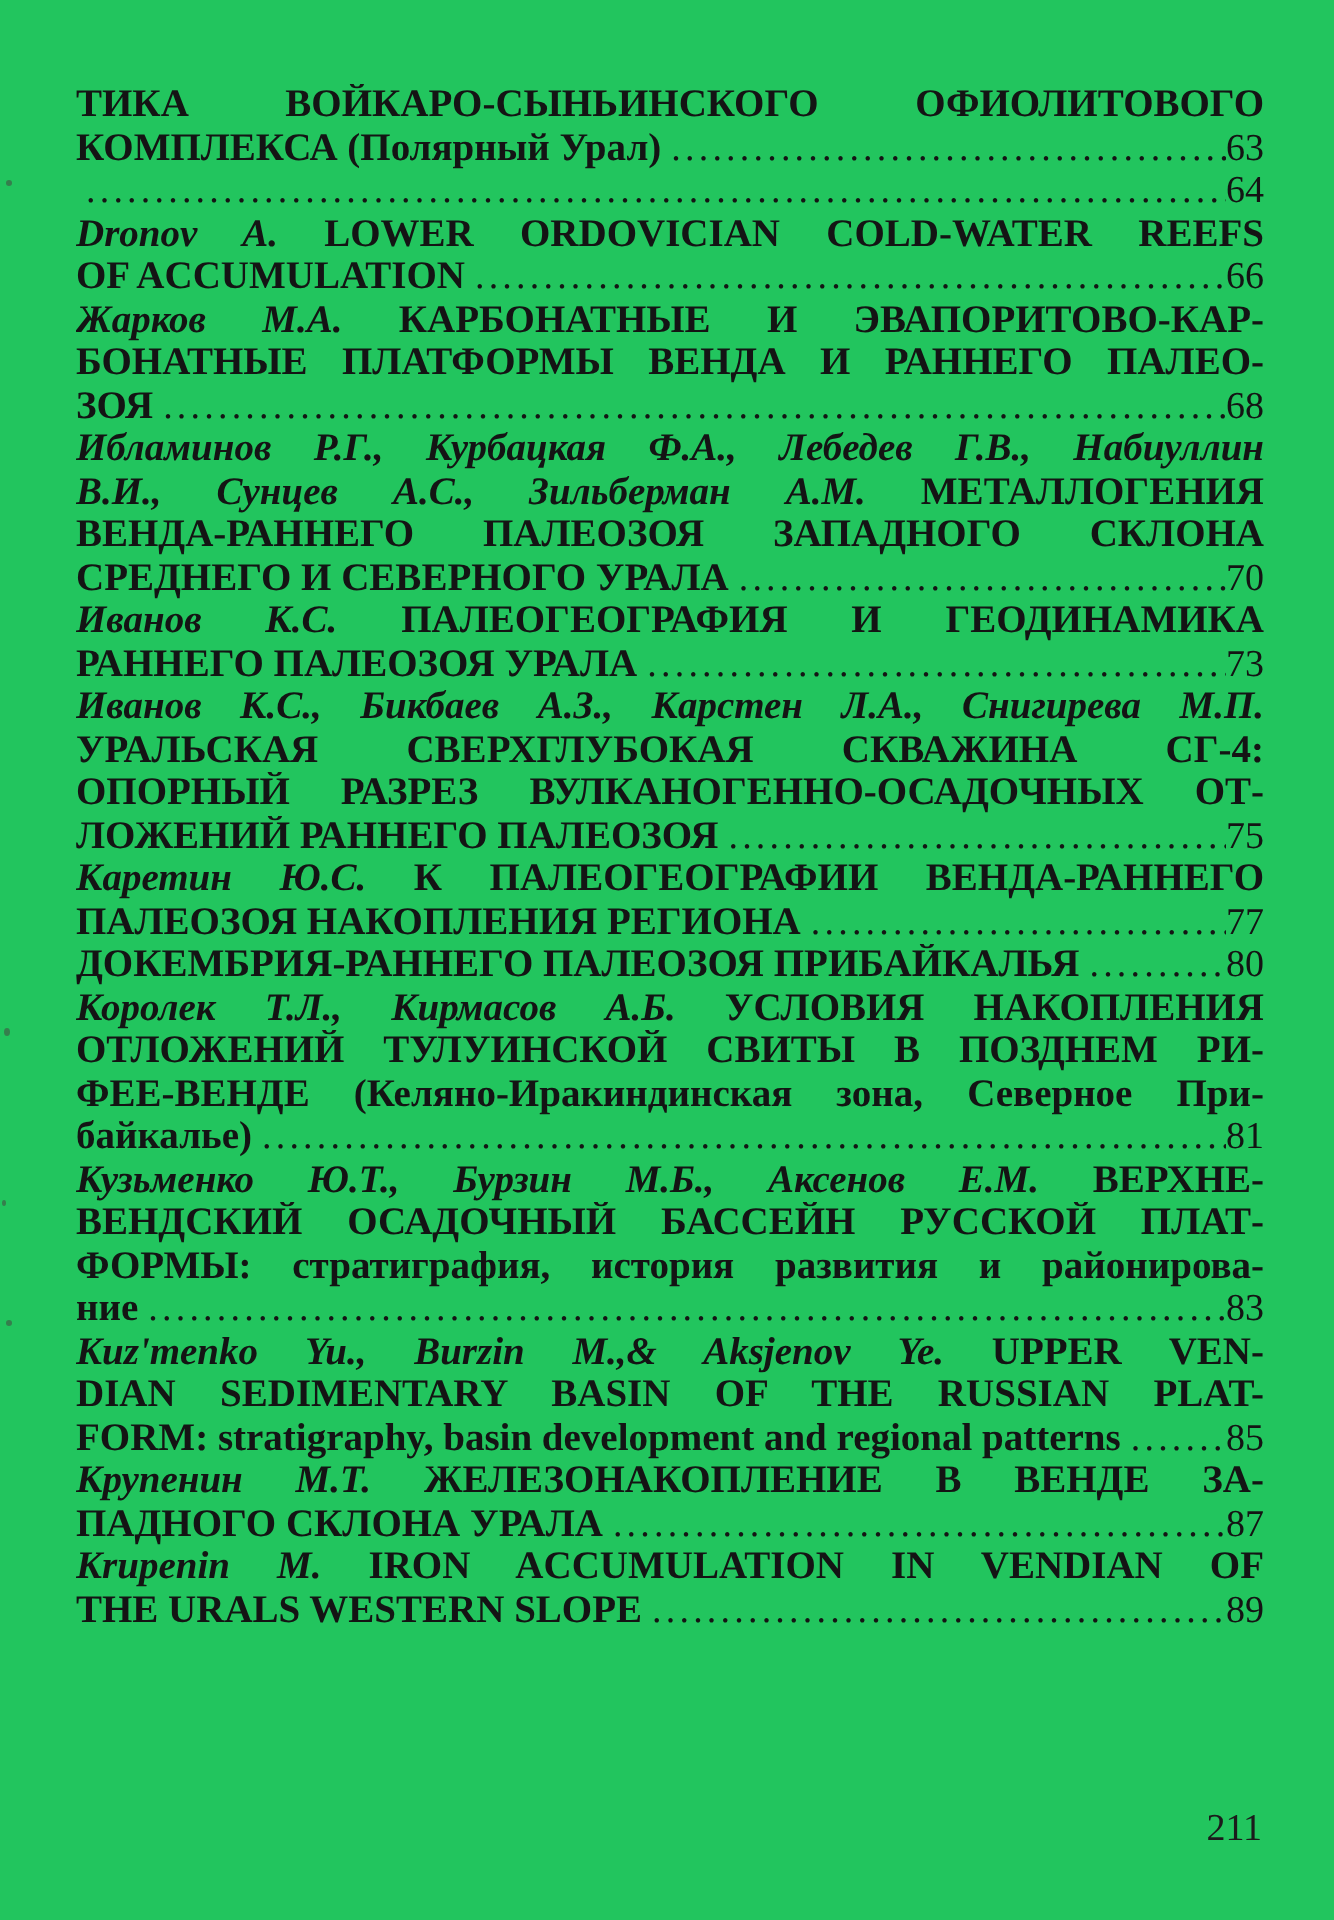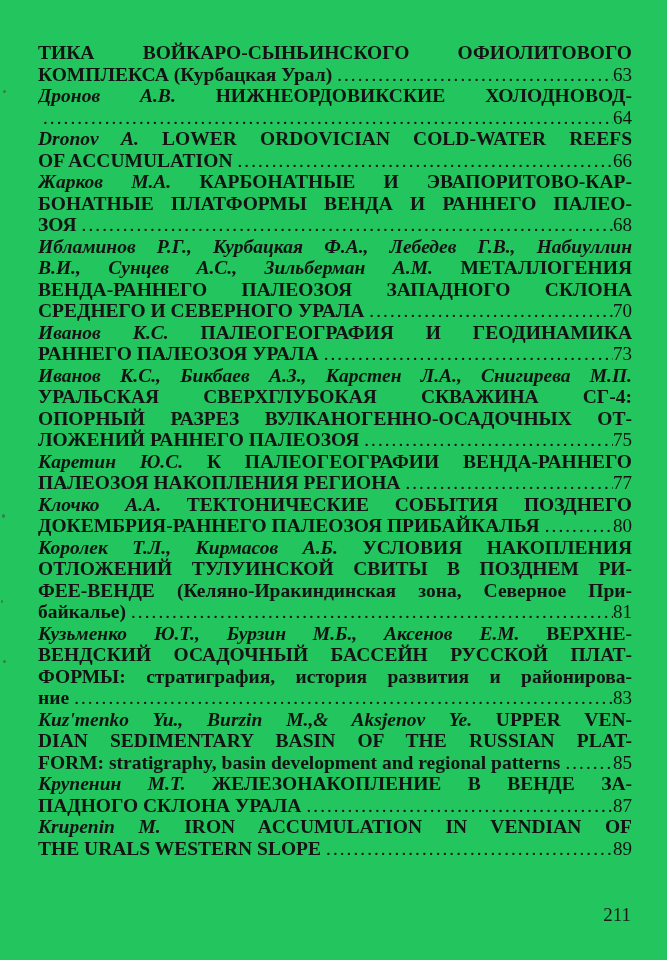--- a/index.html
+++ b/index.html
@@ -69,27 +69,26 @@
   .speck{position:absolute;background:#454540;border-radius:50%;opacity:.55;}
 </style>
 </head>
 <body>
 
 <div class="sheet">
   <div class="toc">
       <div class="entry">
         <div class="line just"><span class="line-text"><span class="seg title">ТИКА ВОЙКАРО-СЫНЬИНСКОГО ОФИОЛИТОВОГО</span></span></div>
         <div class="line dotted">
-          <span class="line-text"><span class="seg title">КОМПЛЕКСА</span> <span class="seg note">(Курбацкая Урал)</span></span>
+          <span class="line-text"><span class="seg title">КОМПЛЕКСА</span> <span class="seg note">(Полярный Урал)</span></span>
           <span class="leader"></span>
           <span class="pgnum">63</span>
         </div>
       </div>
       <div class="entry">
-        <div class="line just"><span class="line-text"><span class="seg author">Дронов А.В.</span> <span class="seg title">НИЖНЕОРДОВИКСКИЕ ХОЛОДНОВОД-</span></span></div>
         <div class="line dotted">
           <span class="leader"></span>
           <span class="pgnum">64</span>
         </div>
       </div>
       <div class="entry">
         <div class="line just"><span class="line-text"><span class="seg author">Dronov A.</span> <span class="seg title">LOWER ORDOVICIAN COLD-WATER REEFS</span></span></div>
         <div class="line dotted">
           <span class="line-text"><span class="seg title">OF ACCUMULATION</span></span>
           <span class="leader"></span>
@@ -135,21 +134,20 @@
       </div>
       <div class="entry">
         <div class="line just"><span class="line-text"><span class="seg author">Каретин Ю.С.</span> <span class="seg title">К ПАЛЕОГЕОГРАФИИ ВЕНДА-РАННЕГО</span></span></div>
         <div class="line dotted">
           <span class="line-text"><span class="seg title">ПАЛЕОЗОЯ НАКОПЛЕНИЯ РЕГИОНА</span></span>
           <span class="leader"></span>
           <span class="pgnum">77</span>
         </div>
       </div>
       <div class="entry">
-        <div class="line just"><span class="line-text"><span class="seg author">Клочко А.А.</span> <span class="seg title">ТЕКТОНИЧЕСКИЕ СОБЫТИЯ ПОЗДНЕГО</span></span></div>
         <div class="line dotted">
           <span class="line-text"><span class="seg title">ДОКЕМБРИЯ-РАННЕГО ПАЛЕОЗОЯ ПРИБАЙКАЛЬЯ</span></span>
           <span class="leader"></span>
           <span class="pgnum">80</span>
         </div>
       </div>
       <div class="entry">
         <div class="line just"><span class="line-text"><span class="seg author">Королек Т.Л., Кирмасов А.Б.</span> <span class="seg title">УСЛОВИЯ НАКОПЛЕНИЯ</span></span></div>
         <div class="line just"><span class="line-text"><span class="seg title">ОТЛОЖЕНИЙ ТУЛУИНСКОЙ СВИТЫ В ПОЗДНЕМ РИ-</span></span></div>
         <div class="line just"><span class="line-text"><span class="seg title">ФЕЕ-ВЕНДЕ</span> <span class="seg note">(Келяно-Иракиндинская зона, Северное При-</span></span></div>

